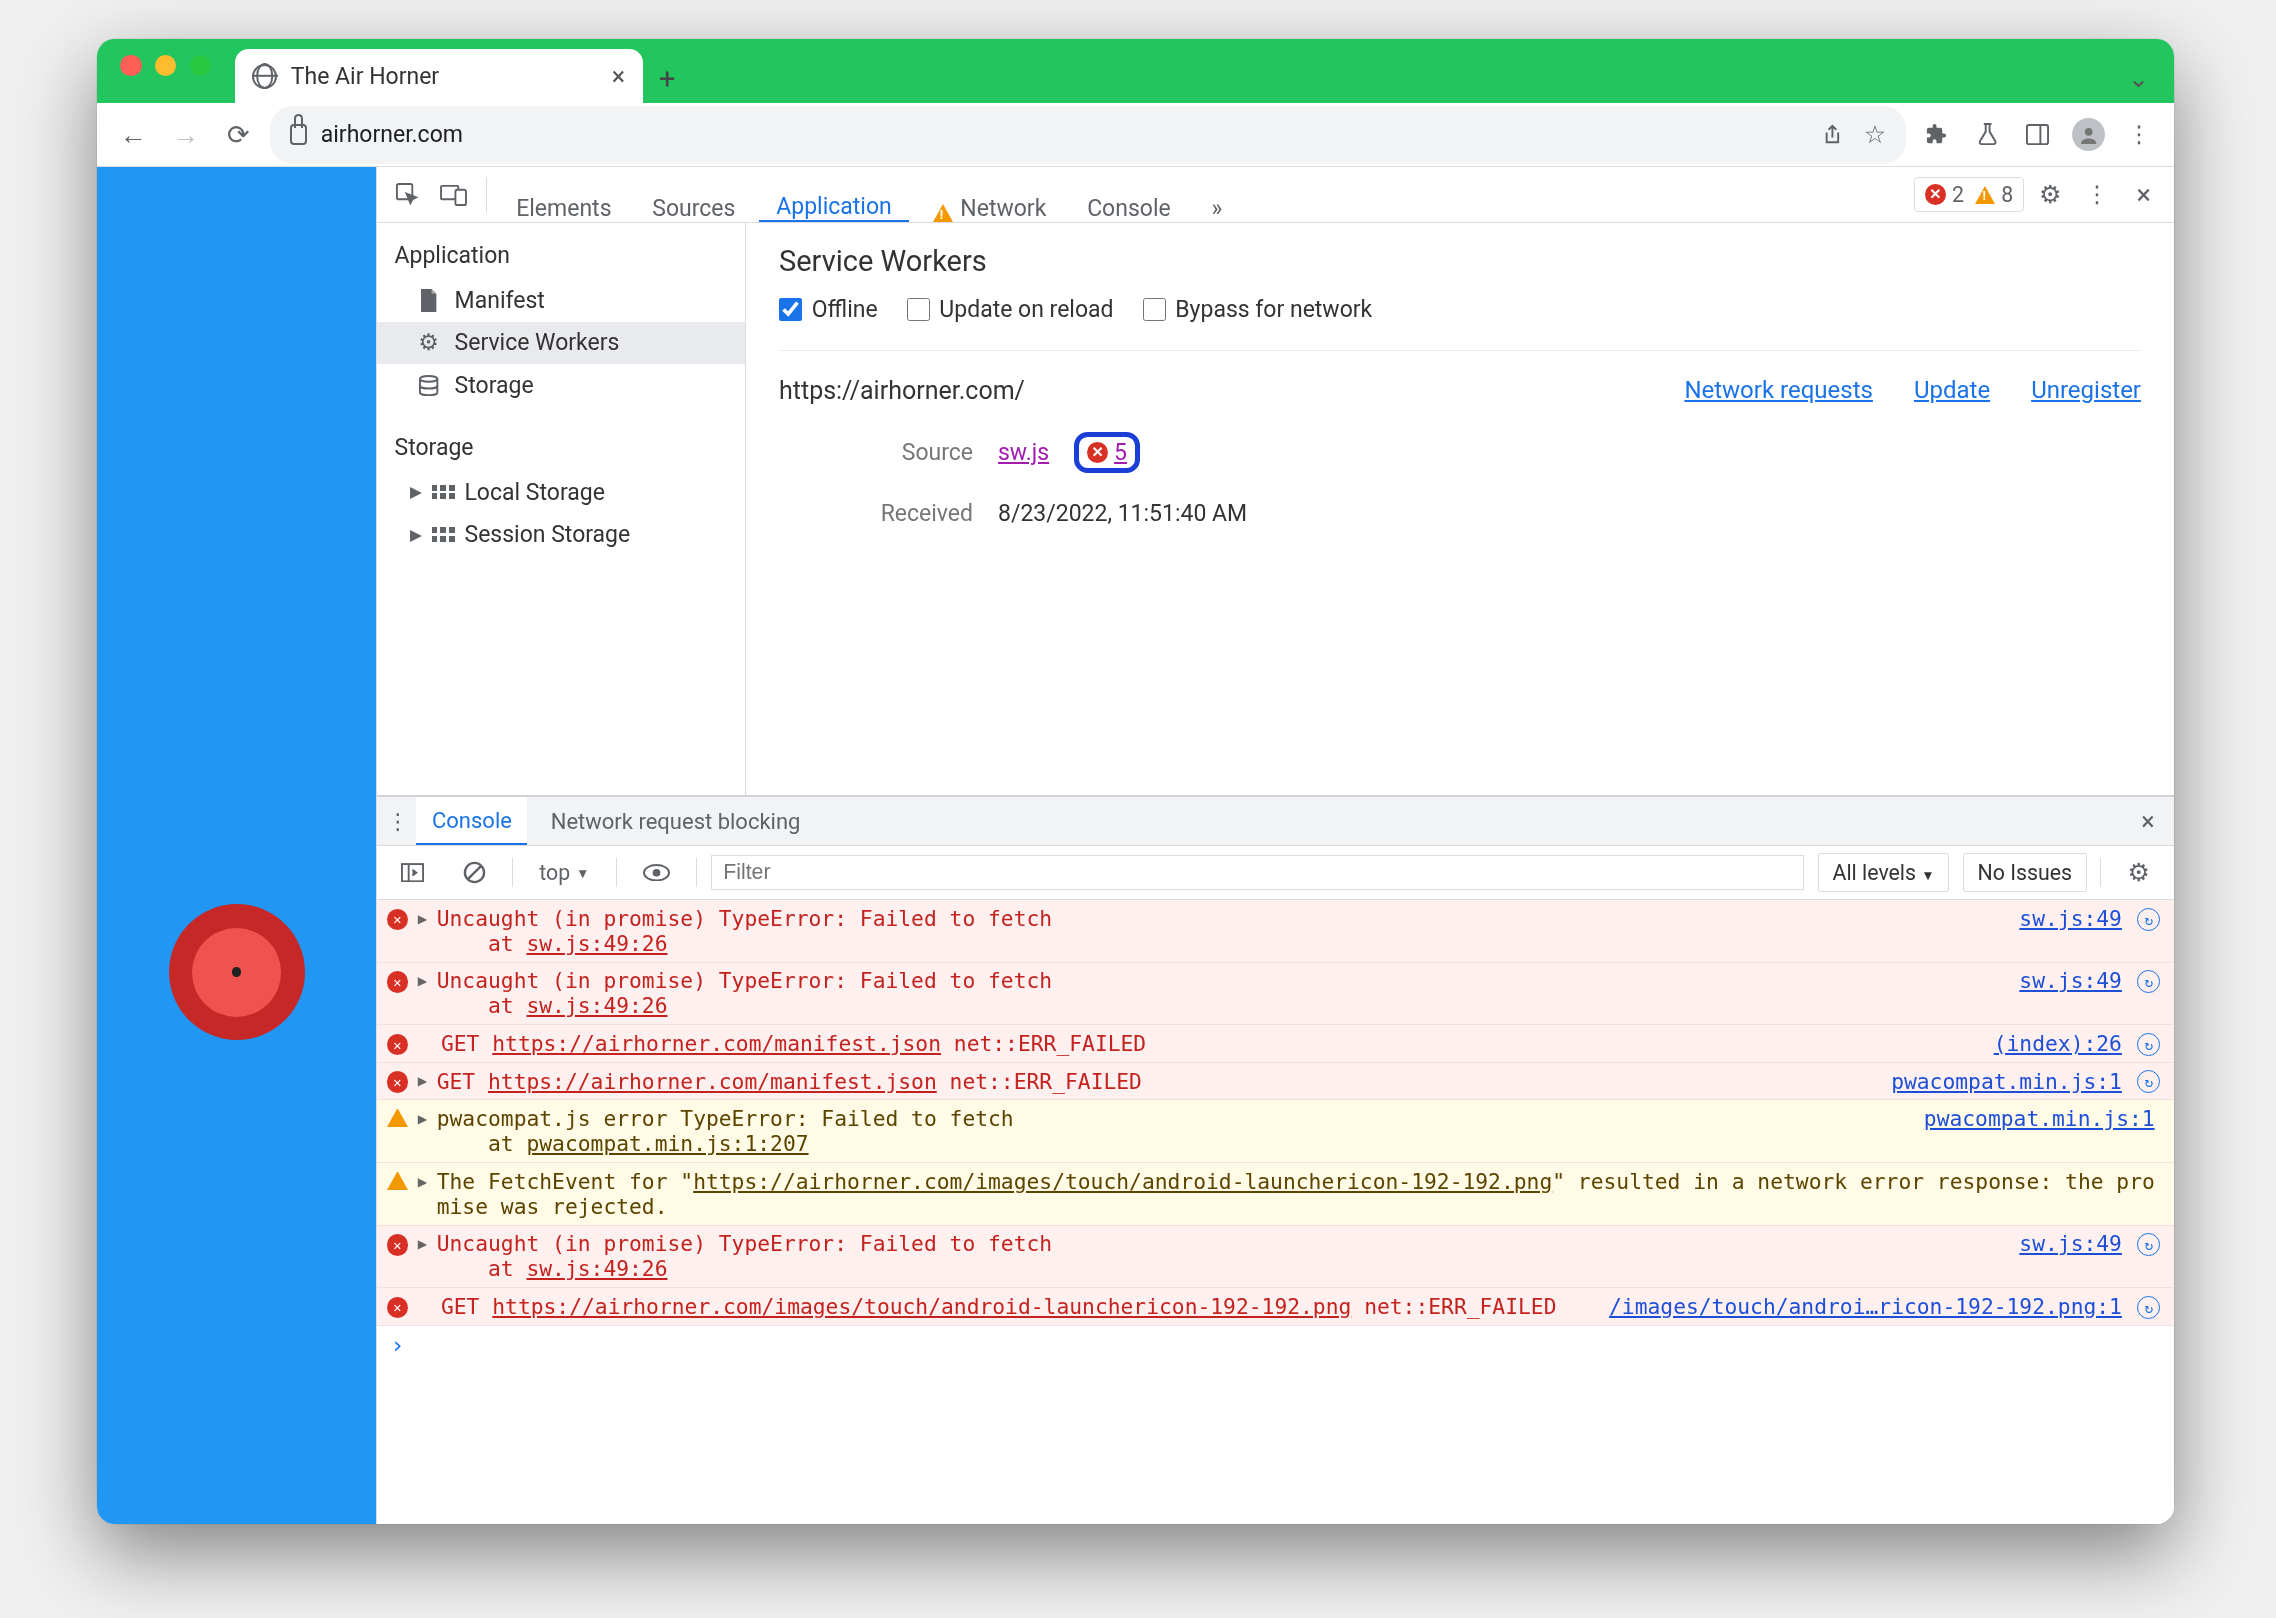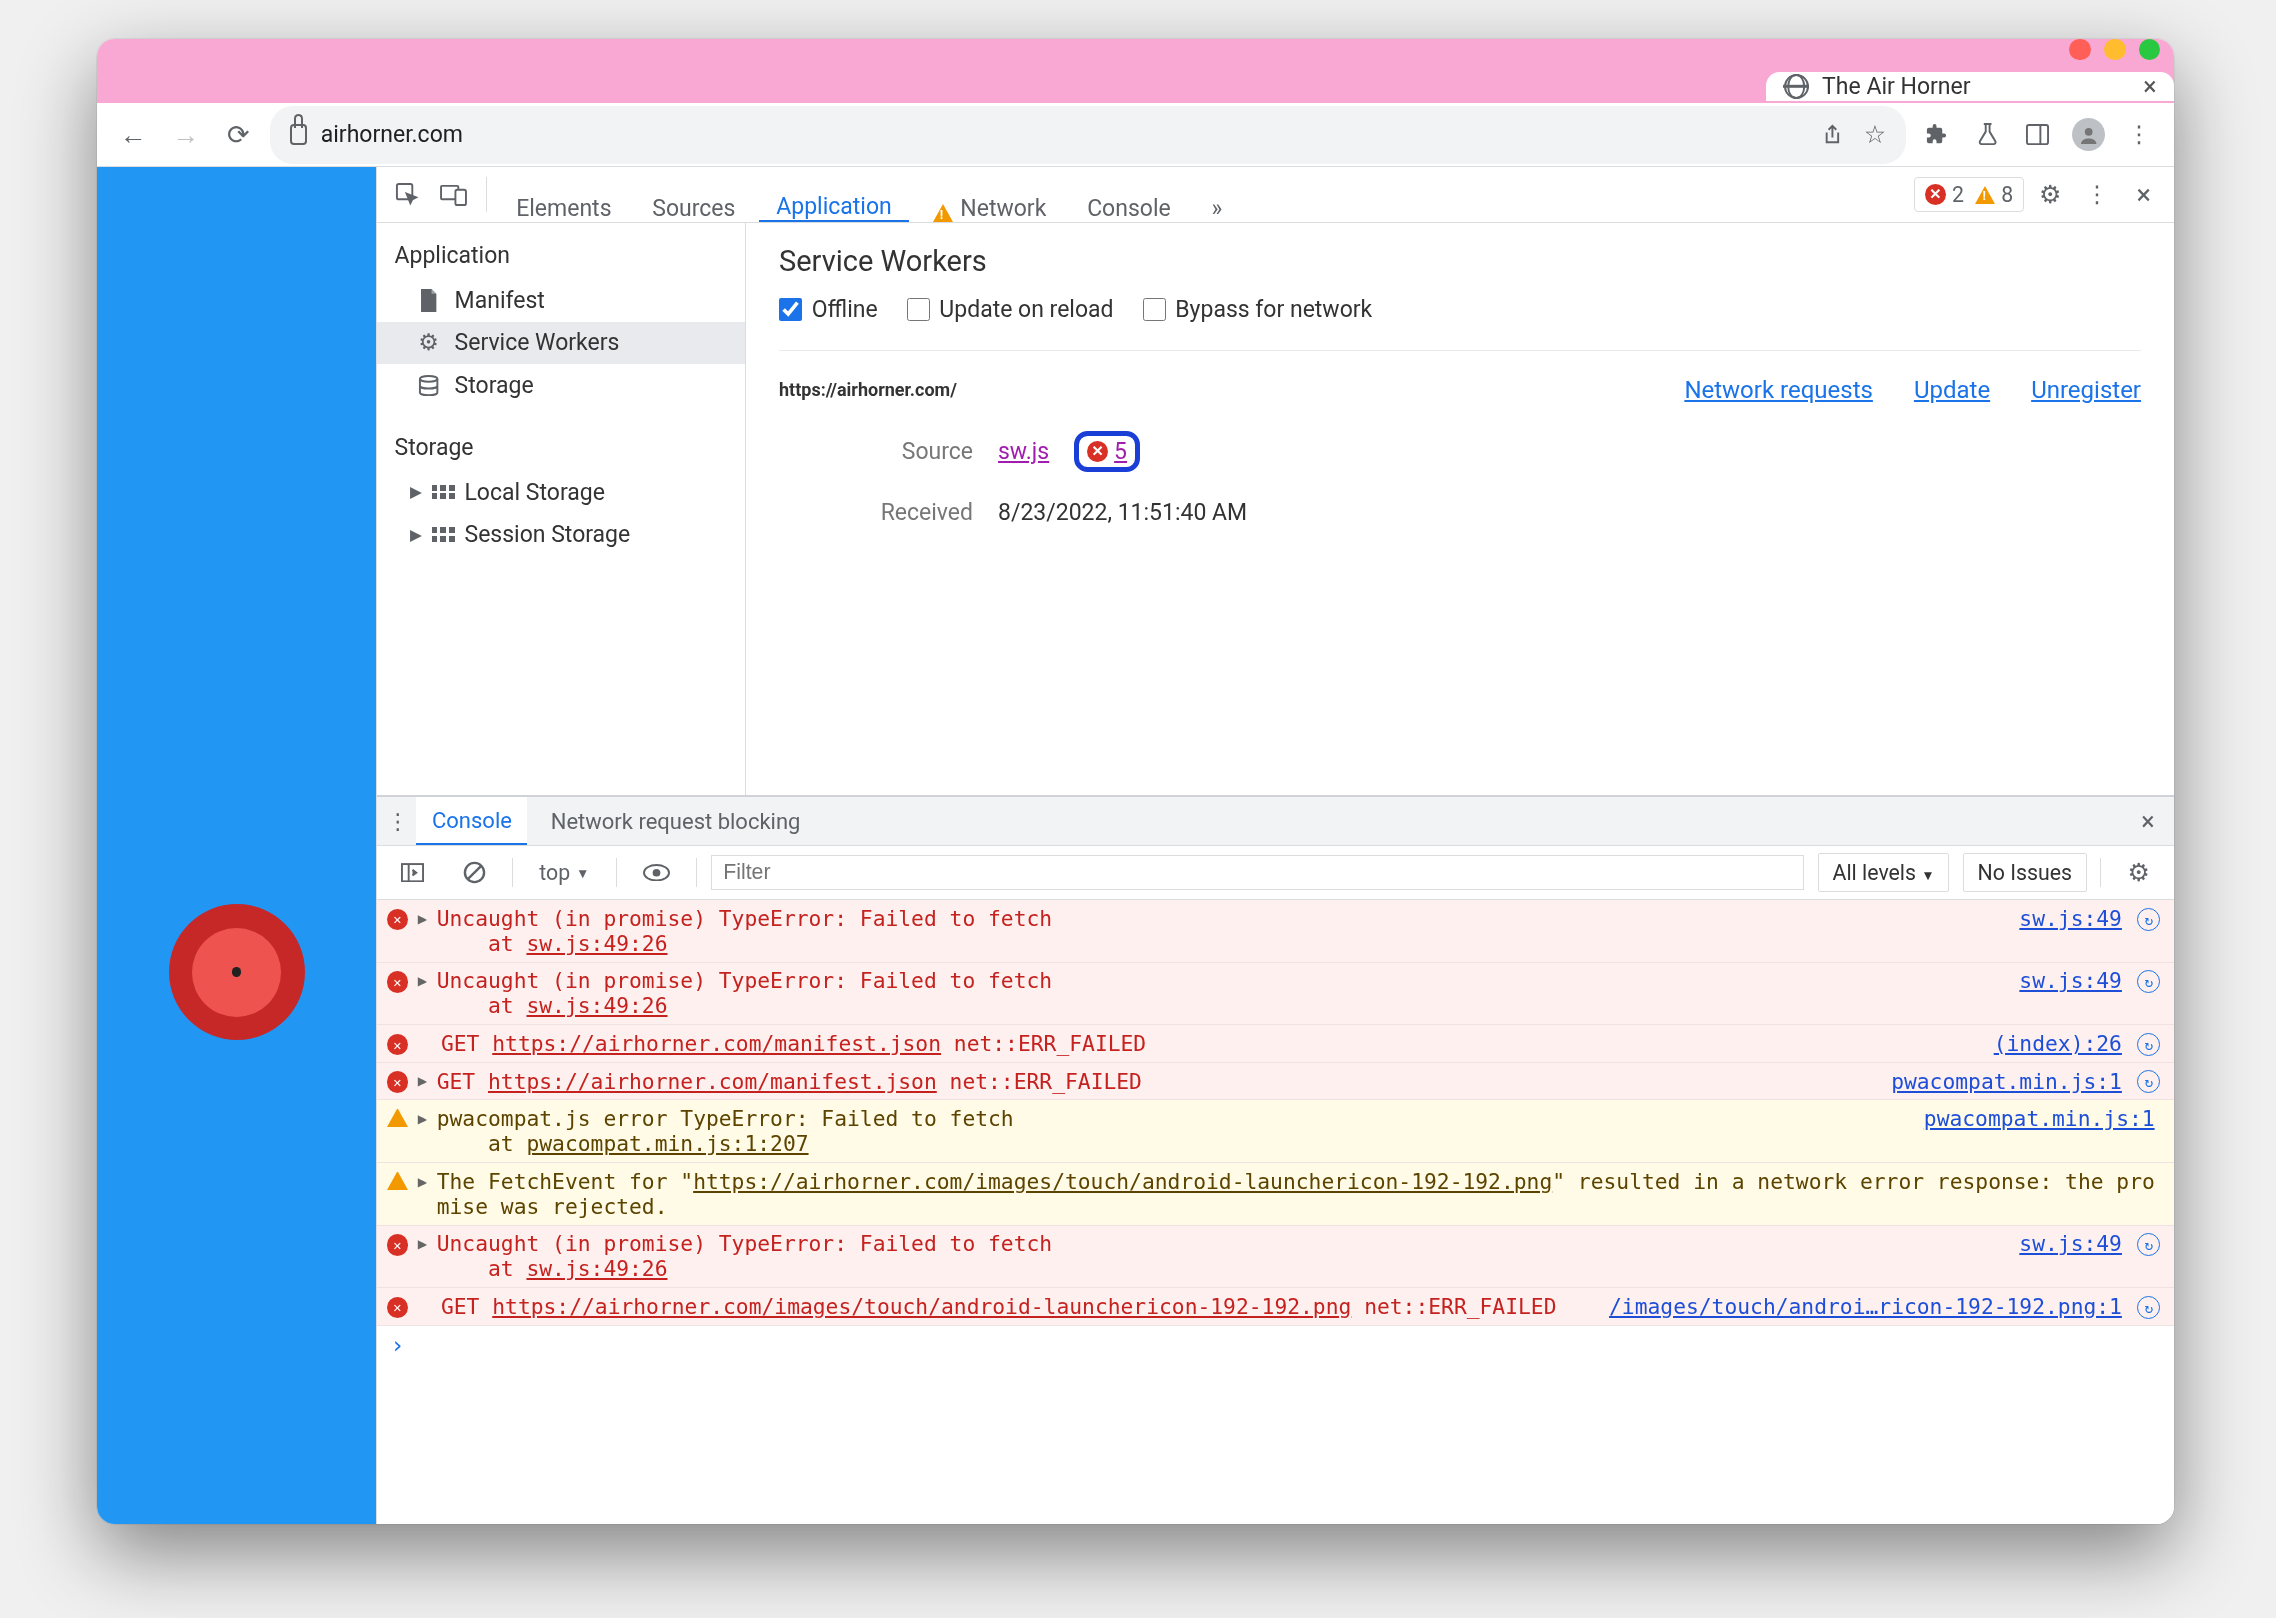--- a/index.html
+++ b/index.html
@@ -5,21 +5,21 @@
   * { box-sizing: border-box; margin: 0; padding: 0; }
   html, body { width: 2276px; height: 1619px; font-family: -apple-system, BlinkMacSystemFont, "Segoe UI", Roboto, sans-serif; background: #f0f0f0; }
   .stage { position: relative; width: 2276px; height: 1619px; }
   .browser {
     position: absolute; left: 97px; top: 39px; width: 2077px; height: 1485px;
     background: #fff; border-radius: 17.5px; overflow: hidden;
     box-shadow: 0 29px 78px rgba(0,0,0,.45), 0 0 0 1px rgba(0,0,0,.05);
     display: flex; flex-direction: column;
   }
   
-  .tab-strip { height: 64px; background: #f9a8d4; display: flex; align-items: flex-end; padding-left: 17.5px; flex-direction: column; }
+  .tab-strip { height: 64px; background: #22c55e; display: flex; align-items: flex-end; padding-left: 17.5px; }
   .traffic { display: flex; gap: 13.6px; align-items: center; height: 100%; padding: 0 13.6px 11.6px 5.8px; }
   .dot { width: 21.3px; height: 21.3px; border-radius: 50%; }
   .dot.red { background:#ff5f57; } .dot.yellow{background:#febc2e;} .dot.green{background:#28c840;}
   .tab {
     height: 54px; background:#fff; border-radius: 13.6px 13.6px 0 0; display:flex; align-items:center;
     padding: 0 17.5px; gap: 13.6px; min-width: 408px; font-size: 23px; color:#333;
     margin-left: 9.7px;
   }
   .tab .globe { width:25px; height:25px; border:2.4px solid #5f6368; border-radius:50%; position:relative;}
   .tab .globe::before{content:"";position:absolute;left:50%;top:-2.4px;bottom:-2.4px;width:13.6px;border:2.4px solid #5f6368;border-radius:50%;transform:translateX(-50%);}
@@ -67,21 +67,21 @@
   .side-sub .tri{font-size:15.5px;color:#5f6368;}
   .grid-ic{display:grid;grid-template-columns:repeat(3,5.8px);grid-template-rows:repeat(2,5.8px);gap:2.9px;}
   .grid-ic span{background:#5f6368;}
   .app-main{flex:1;padding:21.3px 33px;overflow:auto;color:#333;}
   .app-main h2{font-size:29px;font-weight:400;margin-bottom:17.5px;}
   .checks{display:flex;gap:29px;align-items:center;font-size:23px;margin-bottom:27px;}
   .checks label{display:flex;align-items:center;gap:9.7px;}
   .checks input{width:23px;height:23px;accent-color:#1a73e8;}
   .sw-block{border-top:1px solid #e8eaed;padding-top:25px;}
   .sw-head{display:flex;align-items:center;gap:29px;}
-  .sw-head .origin{font-weight:700;font-size:18px;}
+  .sw-head .origin{font-weight:400;font-size:25px;}
   .sw-head .links{margin-left:auto;display:flex;gap:41px;}
   .sw-head .links a{color:#1a73e8;font-size:24px;text-decoration:underline;cursor:pointer;}
   .sw-row{display:flex;gap:25px;margin-top:27px;align-items:center;font-size:23px;}
   .sw-row .lab{color:#777;width:194px;text-align:right;}
   .sw-row a{color:#a21caf;text-decoration:underline;}
   .hl-box{display:inline-flex;align-items:center;gap:5.8px;border:5.8px solid #1a3fd6;border-radius:13.6px;padding:1.9px 7.8px;}
   
   .drawer{height:728px;display:flex;flex-direction:column;border-top:1px solid #cfd2d6;}
   .drawer-tabs{height:49px;background:#f1f3f4;border-bottom:1px solid #dadce0;display:flex;align-items:center;padding:0 9.7px;font-size:22px;color:#5f6368;gap:7.8px;}
   .drawer-tabs .dtab{padding:0 15.5px;height:100%;display:flex;align-items:center;}

